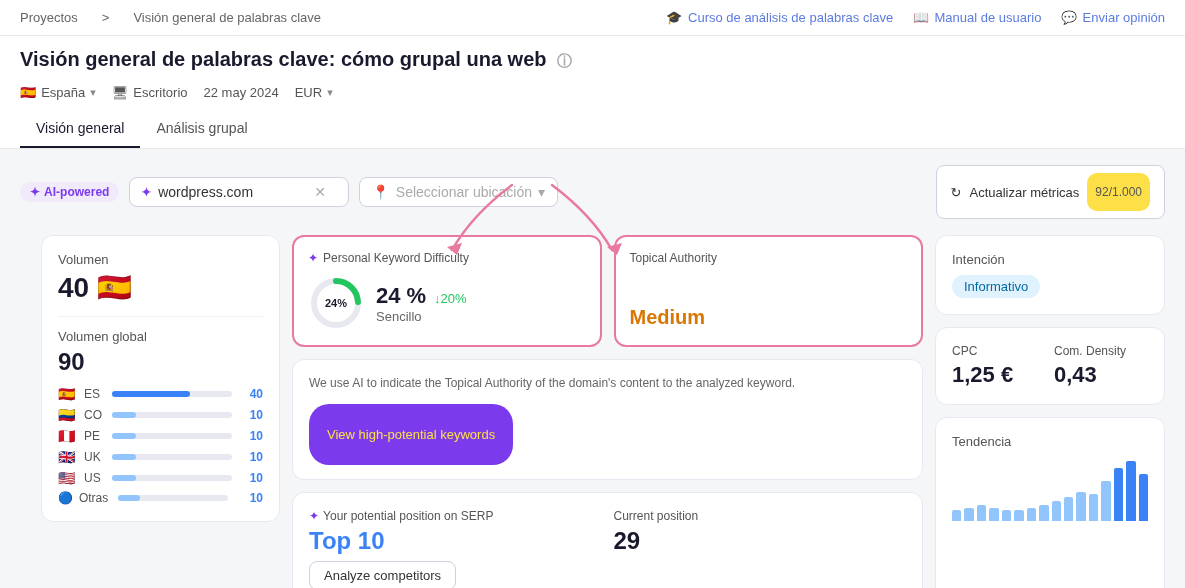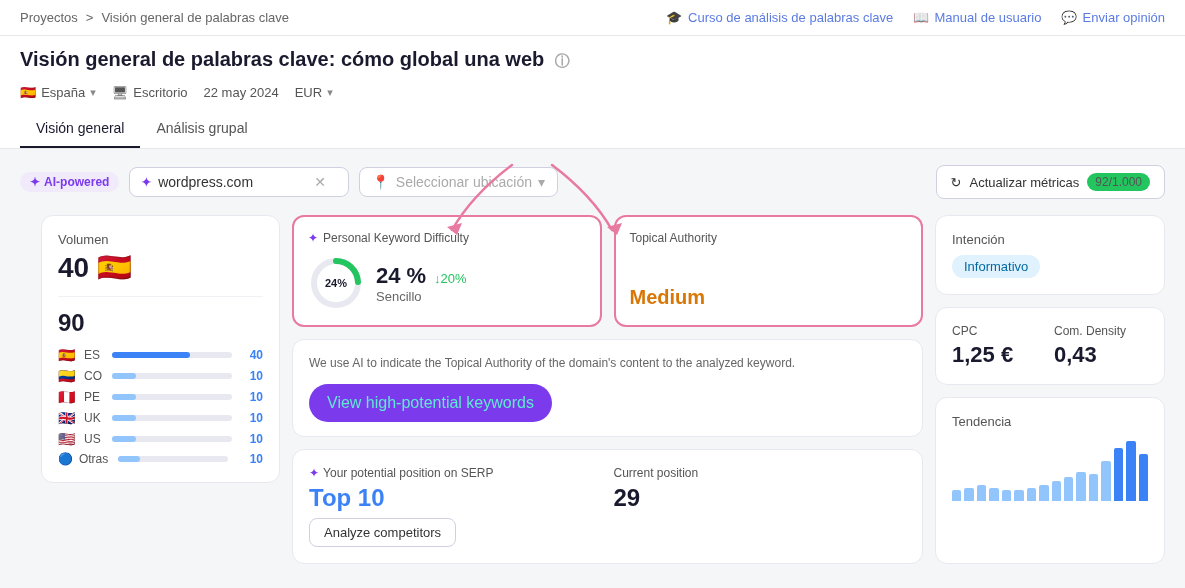--- a/index.html
+++ b/index.html
@@ -1,19 +1,19 @@
 <!DOCTYPE html>
 <html><head>
   <meta charset="utf-8">
   <style>
     * { box-sizing: border-box; margin: 0; padding: 0; }
     body { font-family: -apple-system, BlinkMacSystemFont, 'Segoe UI', sans-serif; background: #f5f6f8; color: #1a1a2e; font-size: 14px; }
     
     .top-nav { background: #fff; padding: 10px 20px; display: flex; align-items: center; justify-content: space-between; border-bottom: 1px solid #e8e8e8; }
-    .breadcrumb { display: flex; align-items: center; gap: 8px; color: #666; font-size: 13px; }
+    .breadcrumb { display: flex; align-items: center; gap: 24px; color: #666; font-size: 13px; }
     .top-links { display: flex; align-items: center; gap: 20px; font-size: 13px; color: #5b7be1; }
     .top-links a { color: #5b7be1; text-decoration: none; display: flex; align-items: center; gap: 5px; }
     
     .page-header { background: #fff; padding: 12px 20px 0; border-bottom: 1px solid #e8e8e8; }
     .page-title { font-size: 20px; font-weight: 600; margin-bottom: 8px; }
     .page-title span.keyword { font-weight: 600; color: #1a1a2e; }
     .page-title span.info-icon { color: #aaa; margin-left: 5px; cursor: pointer; font-size: 15px; }
     
     .meta-row { display: flex; align-items: center; gap: 16px; padding: 6px 0; font-size: 13px; color: #555; }
     .meta-item { display: flex; align-items: center; gap: 5px; cursor: pointer; }
@@ -27,21 +27,21 @@
     .main-content { padding: 16px 20px; }
     
     .search-row { display: flex; align-items: center; gap: 10px; margin-bottom: 16px; }
     .ai-badge { background: #f0eafb; color: #7c3aed; border-radius: 12px; padding: 3px 10px; font-size: 12px; font-weight: 600; display: flex; align-items: center; gap: 4px; }
     .search-input-wrap { display: flex; align-items: center; background: #fff; border: 1px solid #d0d0e0; border-radius: 8px; padding: 6px 10px; gap: 6px; min-width: 220px; }
     .search-input-wrap input { border: none; outline: none; font-size: 14px; color: #333; background: transparent; width: 150px; }
     .search-input-wrap .clear { color: #aaa; cursor: pointer; font-size: 14px; }
     .location-input { display: flex; align-items: center; background: #fff; border: 1px solid #d0d0e0; border-radius: 8px; padding: 6px 12px; gap: 6px; color: #aaa; font-size: 14px; min-width: 180px; cursor: pointer; }
     .spacer { flex: 1; }
     .update-btn { display: flex; align-items: center; gap: 8px; background: #fff; border: 1px solid #d0d0e0; border-radius: 8px; padding: 7px 14px; font-size: 13px; cursor: pointer; color: #333; }
-    .update-badge { background: #22c55e; border-radius: 10px; padding: 2px 8px; font-size: 12px; color: #555; }
+    .update-badge { background: #fde047; border-radius: 10px; padding: 12px 8px; font-size: 12px; color: #555; }
     
     .cards-grid { display: grid; grid-template-columns: 260px 1fr 230px; gap: 12px; }
     
     
     .left-col { display: flex; flex-direction: column; gap: 12px; padding-left: 21px; }
     .card { background: #fff; border-radius: 12px; padding: 16px; border: 1px solid #e8e8f0; }
     
     .volume-card .vol-label { font-size: 13px; color: #555; margin-bottom: 4px; }
     .volume-card .vol-value { font-size: 28px; font-weight: 700; display: flex; align-items: center; gap: 8px; }
     .divider { height: 1px; background: #f0f0f5; margin: 12px 0; }
@@ -74,21 +74,21 @@
     .donut-wrap svg { transform: rotate(-90deg); }
     .donut-center { position: absolute; top: 50%; left: 50%; transform: translate(-50%, -50%); font-size: 11px; font-weight: 700; color: #1a1a2e; }
     .pkd-info .drop { color: #22c55e; font-size: 13px; margin-left: 4px; }
     .pkd-info .level { font-size: 13px; color: #666; }
     
     .ta-content { display: flex; flex-direction: column; justify-content: center; height: 100%; }
     .ta-value { font-size: 20px; font-weight: 700; color: #d97706; margin-top: 4px; }
     
     .info-text-card { background: #fff; border-radius: 12px; padding: 14px 16px; border: 1px solid #e8e8f0; }
     .info-text { font-size: 12px; color: #666; line-height: 1.5; margin-bottom: 12px; }
-    .purple-btn { background: #7c3aed; color: #5eead4; border: none; border-radius: 20px; padding: 10px 18px; font-size: 16px; cursor: pointer; font-weight: 500; }
+    .purple-btn { background: #7c3aed; color: #fde047; border: none; border-radius: 20px; padding: 23px 18px; font-size: 13px; cursor: pointer; font-weight: 500; }
     
     .serp-card { background: #fff; border-radius: 12px; padding: 16px; border: 1px solid #e8e8f0; }
     .serp-grid { display: grid; grid-template-columns: 1fr 1fr; gap: 12px; }
     .serp-label { font-size: 12px; color: #555; margin-bottom: 4px; display: flex; align-items: center; gap: 4px; }
     .serp-label .spark { color: #7c3aed; }
     .serp-value { font-size: 24px; font-weight: 700; color: #3b82f6; margin-bottom: 6px; }
     .serp-value.neutral { color: #1a1a2e; }
     .analyze-btn { background: #fff; border: 1px solid #d0d0e0; border-radius: 8px; padding: 6px 14px; font-size: 13px; cursor: pointer; color: #333; }
     
     
@@ -131,21 +131,21 @@
     <a>
       <span>💬</span>
       <span>Enviar opinión</span>
     </a>
   </div>
 </div>
 
 <div class="page-header">
   <div class="page-title">
     <span>Visión general de palabras clave:</span>
-    <span class="keyword">cómo global una web</span>
+    <span class="keyword">cómo grupal una web</span>
     <span class="info-icon">ⓘ</span>
   </div>
   <div class="meta-row">
     <div class="meta-item">
       <span>🇪🇸</span>
       <span>España</span>
       <span class="chevron">▾</span>
     </div>
     <div class="meta-item device">
       <span>🖥</span>
@@ -193,20 +193,21 @@
   <div class="cards-grid">
 
     <div class="left-col">
       <div class="card volume-card">
         <div class="vol-label">Volumen</div>
         <div class="vol-value">
           <span>40</span>
           <span>🇪🇸</span>
         </div>
         <div class="divider"></div>
+        <div class="global-label">Volumen global</div>
         <div class="global-value">90</div>
 
         <div class="country-list">
 
           <div class="country-row">
             <span class="country-flag">🇪🇸</span>
             <span class="country-code">ES</span>
             <div class="bar-track">
               <div class="bar-fill bar-blue" style="width:65%"></div>
             </div>

